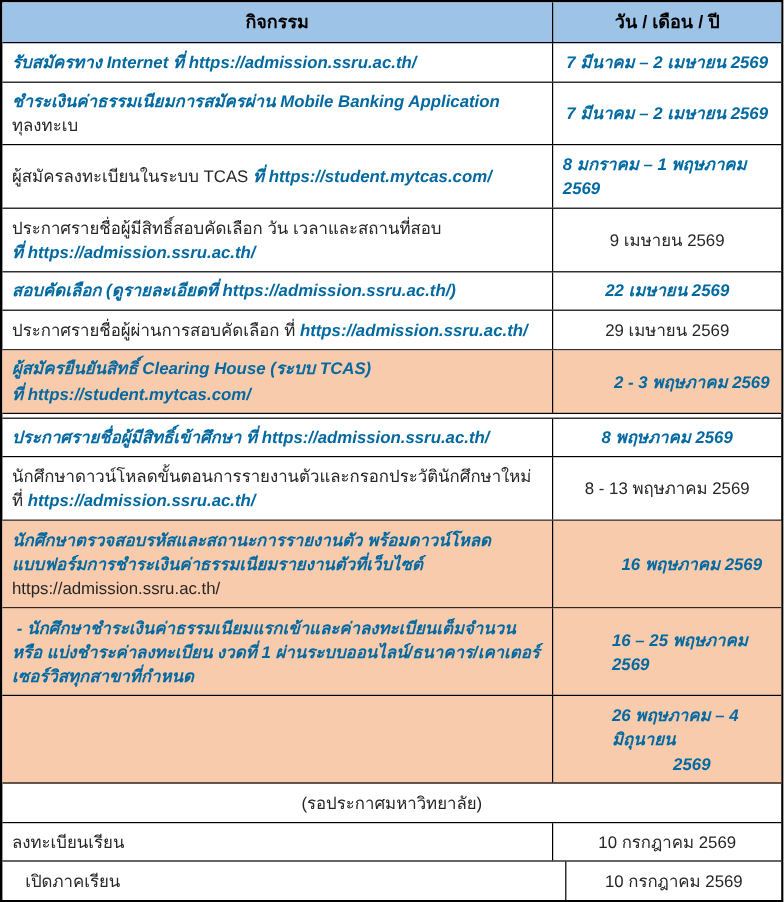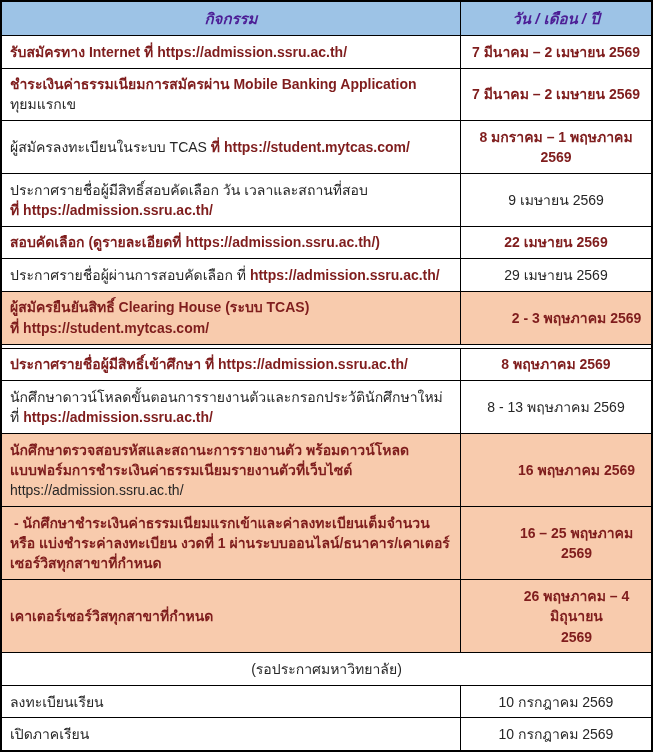--- a/index.html
+++ b/index.html
@@ -17,52 +17,51 @@
     color: #262626;
     font-size: 14px;
     display: flex;
     flex-direction: column;
   }
   .row {
     display: flex;
     border-bottom: 1px solid #000000;
     flex: 1 0 auto;
   }
-  .row:last-child { border-bottom: none; }
+  .row:last-child { border-bottom: none; margin-left: 11px; }
   .cell {
     box-sizing: border-box;
     padding: 4px 8px;
     display: flex;
     flex-direction: column;
     justify-content: center;
   }
   .cell.activity {
     width: 459px;
     border-right: 1px solid #000000;
     text-align: left;
   }
   .cell.date {
     flex: 1;
-    text-align: center;
+    text-align: left;
     align-items: center;
   }
   .line {
     white-space: pre-wrap;
     line-height: 1.45;
   }
-  .b { font-weight: bold; color: #7f1d1d; }
+  .b { font-weight: bold; color: #0369a1; font-style: italic; }
   .row.hl { background: var(--highlight-bg, #F8CBAD); gap: 41px; }
   .row.header-row {
     background: var(--header-bg, #9DC3E6);
     min-height: 33px;
     flex: 0 0 auto;
     font-weight: bold;
     font-size: 15px;
-    color: #4c1d95;
-    font-style: italic;
+    color: #000000;
   }
   .row.header-row .cell { justify-content: center; text-align: center; align-items: center; }
 </style>
 </head>
 <body>
 
 <div class="tbl">
   <div class="row header-row">
     <div class="cell activity">
       <div class="line">กิจกรรม</div>
@@ -74,21 +73,21 @@
   <div style="display:contents" id="table-body"><div class="row">
         <div class="cell activity">
           <div class="line"><span class="b">รับสมัครทาง Internet ที่ https://admission.ssru.ac.th/</span></div>
         </div>
         <div class="cell date">
           <div class="line"><span class="b">7 มีนาคม – 2 เมษายน 2569</span></div>
         </div>
       </div><div class="row">
         <div class="cell activity">
           <div class="line"><span class="b">ชำระเงินค่าธรรมเนียมการสมัครผ่าน Mobile Banking Application</span></div>
-          <div class="line"><span>ทุยมแรกเข</span></div>
+          <div class="line"><span>ทุลงทะเบ</span></div>
         </div>
         <div class="cell date">
           <div class="line"><span class="b">7 มีนาคม – 2 เมษายน 2569</span></div>
         </div>
       </div><div class="row">
         <div class="cell activity">
           <div class="line"><span>ผู้สมัครลงทะเบียนในระบบ TCAS </span><span class="b">ที่ https://student.mytcas.com/</span></div>
         </div>
         <div class="cell date">
           <div class="line"><span class="b">8 มกราคม – 1 พฤษภาคม 2569</span></div>
@@ -152,21 +151,20 @@
         <div class="cell activity">
           <div class="line"><span class="b"> - นักศึกษาชำระเงินค่าธรรมเนียมแรกเข้าและค่าลงทะเบียนเต็มจำนวน</span></div>
           <div class="line"><span class="b">หรือ แบ่งชำระค่าลงทะเบียน งวดที่ 1 ผ่านระบบออนไลน์/ธนาคาร/เคาเตอร์</span></div>
           <div class="line"><span class="b">เซอร์วิสทุกสาขาที่กำหนด</span></div>
         </div>
         <div class="cell date">
           <div class="line"><span class="b">16 – 25 พฤษภาคม 2569</span></div>
         </div>
       </div><div class="row hl">
         <div class="cell activity">
-          <div class="line"><span class="b">เคาเตอร์เซอร์วิสทุกสาขาที่กำหนด</span></div>
         </div>
         <div class="cell date">
           <div class="line"><span class="b">26 พฤษภาคม – 4 มิถุนายน</span></div>
           <div class="line"><span class="b">2569</span></div>
         </div>
       </div><div class="row">
         <div class="cell date">
           <div class="line"><span>(รอประกาศมหาวิทยาลัย)</span></div>
         </div>
       </div><div class="row">

